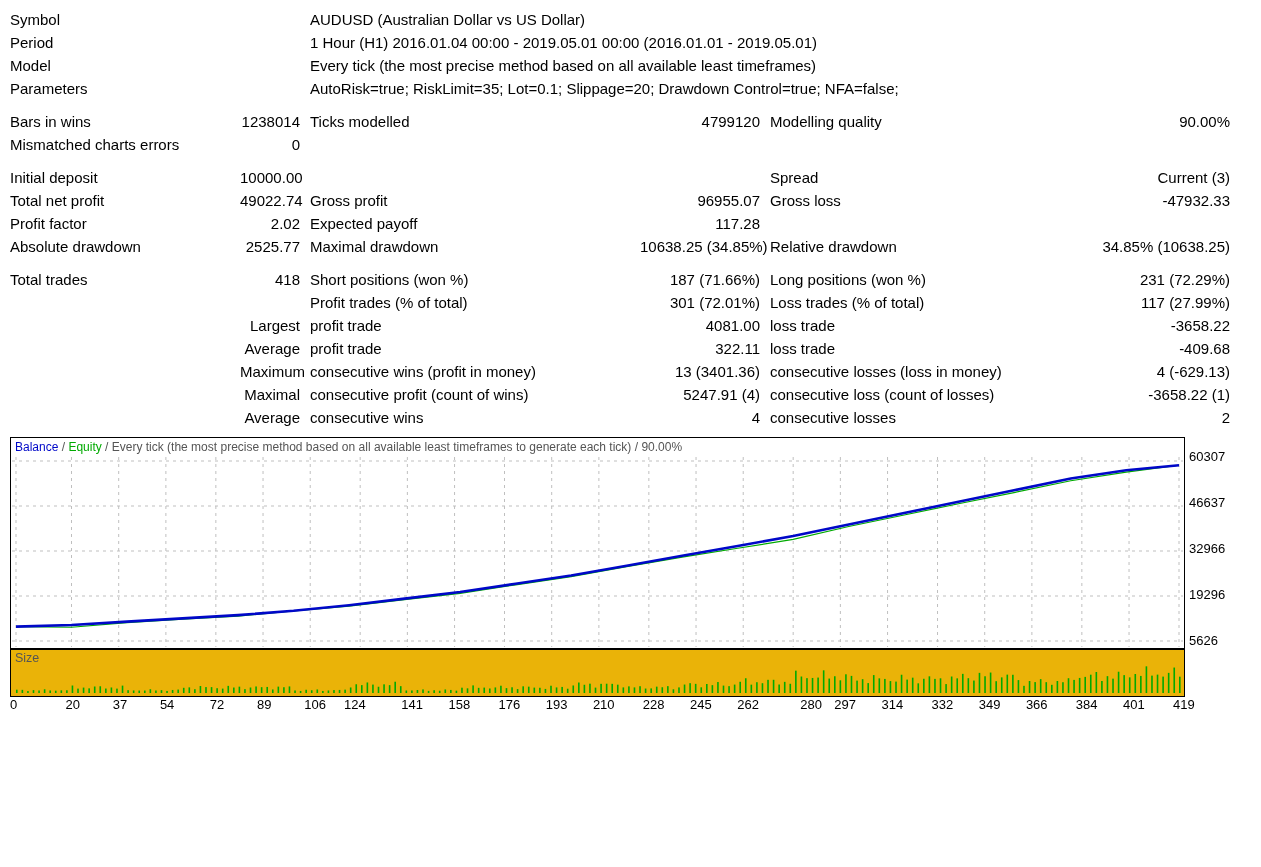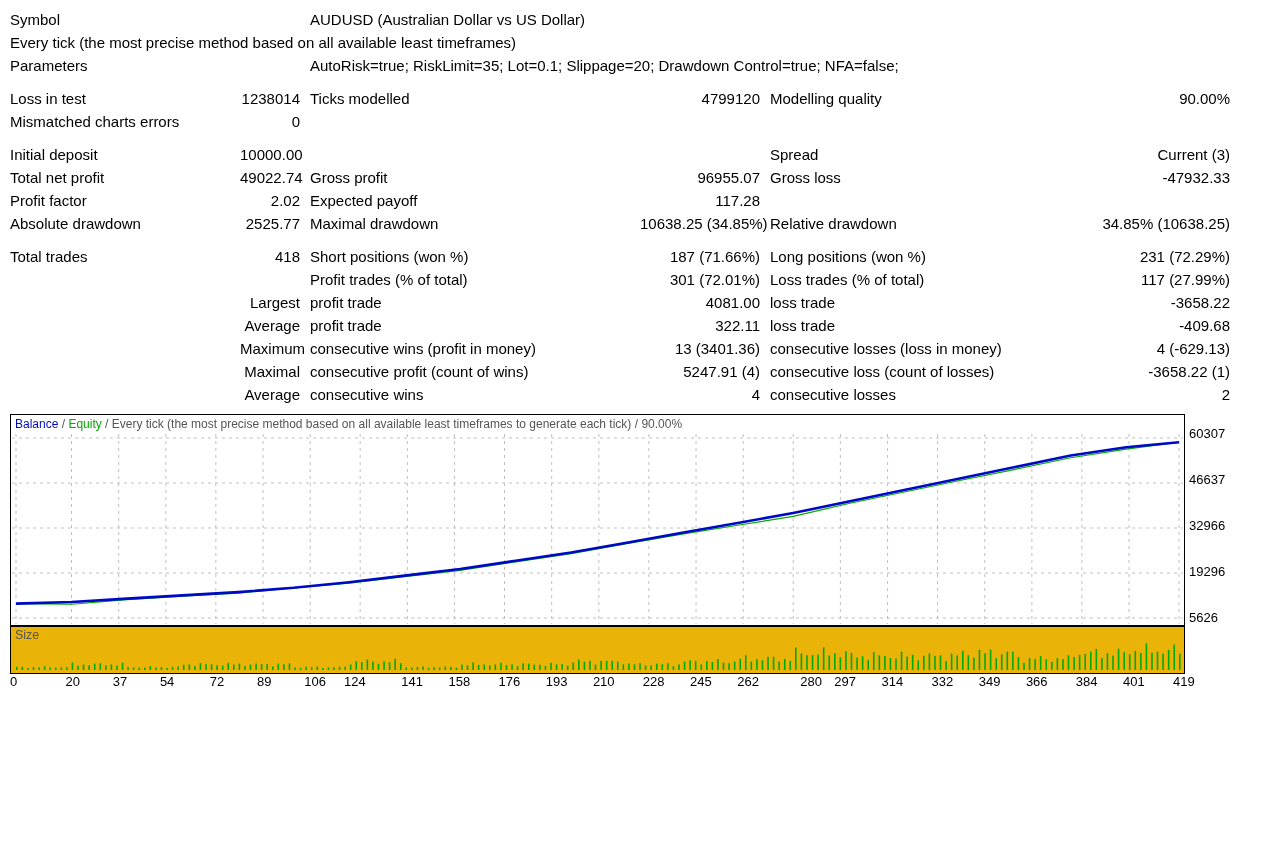--- a/index.html
+++ b/index.html
@@ -26,31 +26,36 @@
 </style>
 </head>
 <body>
 <div class="wrap">
 
 <div class="row">
   <div class="c c1">Symbol</div>
   <div class="c">AUDUSD (Australian Dollar vs US Dollar)</div>
 </div>
 <div class="row">
+  <div class="c c1">Period</div>
+  <div class="c">1 Hour (H1) 2016.01.04 00:00 - 2019.05.01 00:00 (2016.01.01 - 2019.05.01)</div>
+</div>
+<div class="row">
+  <div class="c c1">Model</div>
   <div class="c">Every tick (the most precise method based on all available least timeframes)</div>
 </div>
 <div class="row">
   <div class="c c1">Parameters</div>
   <div class="c">AutoRisk=true; RiskLimit=35; Lot=0.1; Slippage=20; Drawdown Control=true; NFA=false;</div>
 </div>
 
 <div class="gap"></div>
 
 <div class="g">
-  <div>Loss in test</div>
+  <div>Bars in wins</div>
   <div class="r">1238014</div>
   <div>Ticks modelled</div>
   <div class="r">4799120</div>
   <div>Modelling quality</div>
   <div class="r">90.00%</div>
 
   <div>Mismatched charts errors</div>
   <div class="r">0</div>
   <div></div>
       <div></div>

